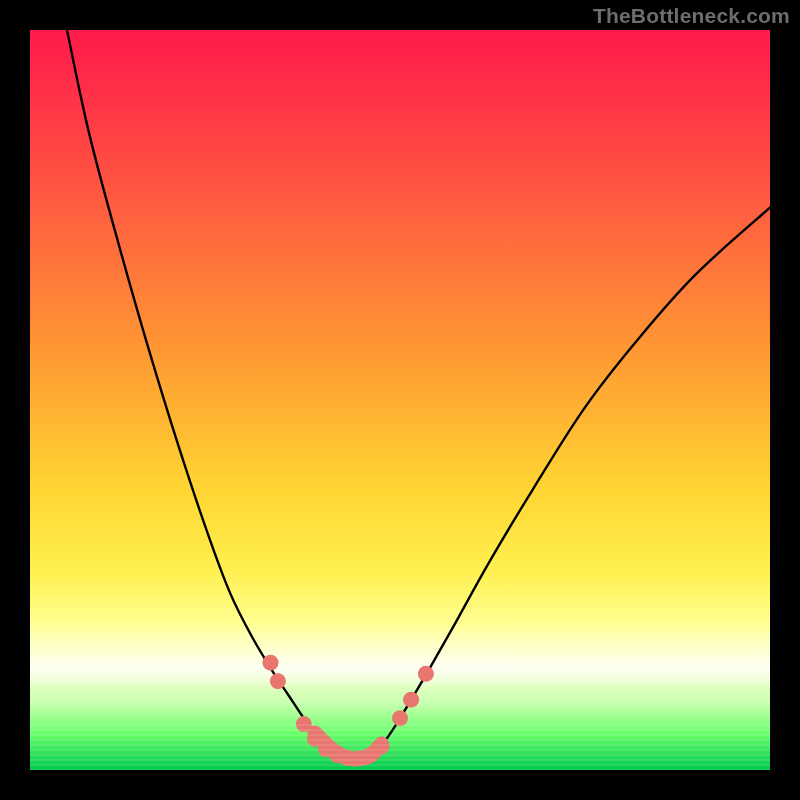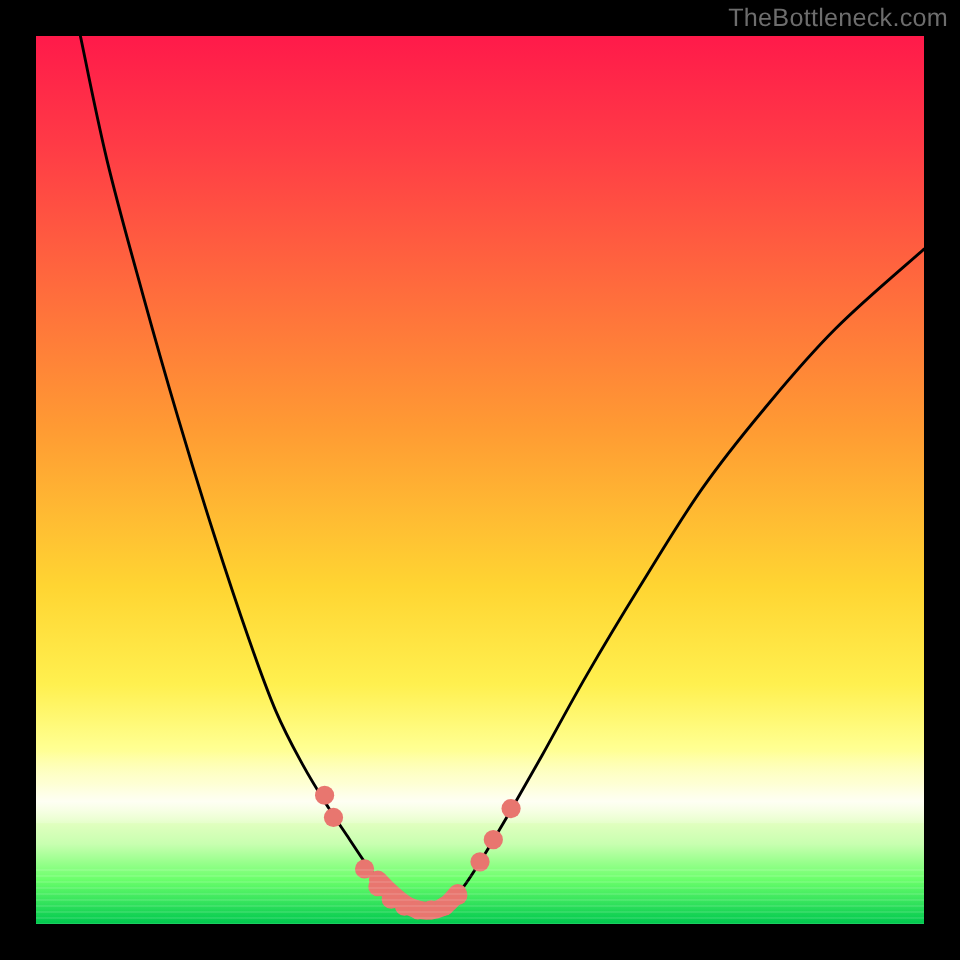--- a/index.html
+++ b/index.html
@@ -79,21 +79,21 @@
     width: 740px;
     height: 740px;
     overflow: visible;
   }
   .watermark {
     position: absolute;
     top: 4px;
     right: 10px;
     color: #6d6d6d;
     font-size: 21px;
-    font-weight: 400;
+    font-weight: 700;
     letter-spacing: 0.2px;
     user-select: none;
   }
 </style>
 </head>
 <body>
 
 <div class="frame">
   <div class="plot-area">
     <svg class="curves" viewBox="0 0 740 740">

